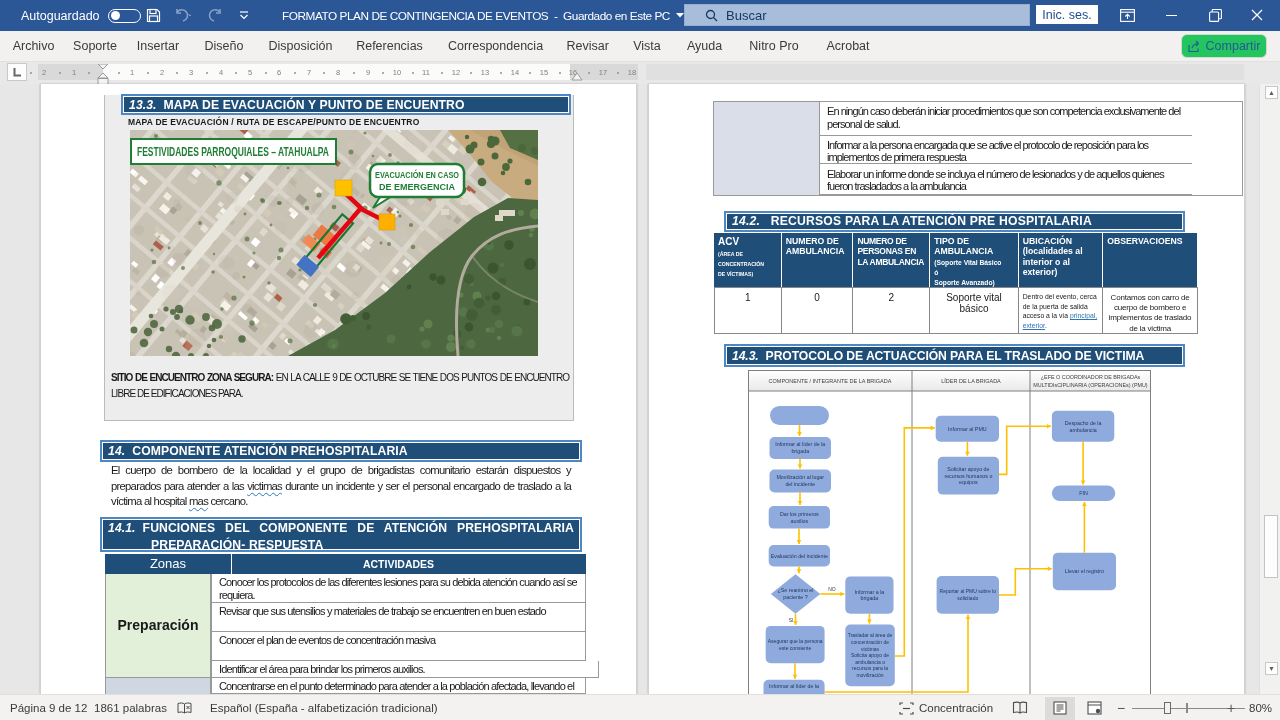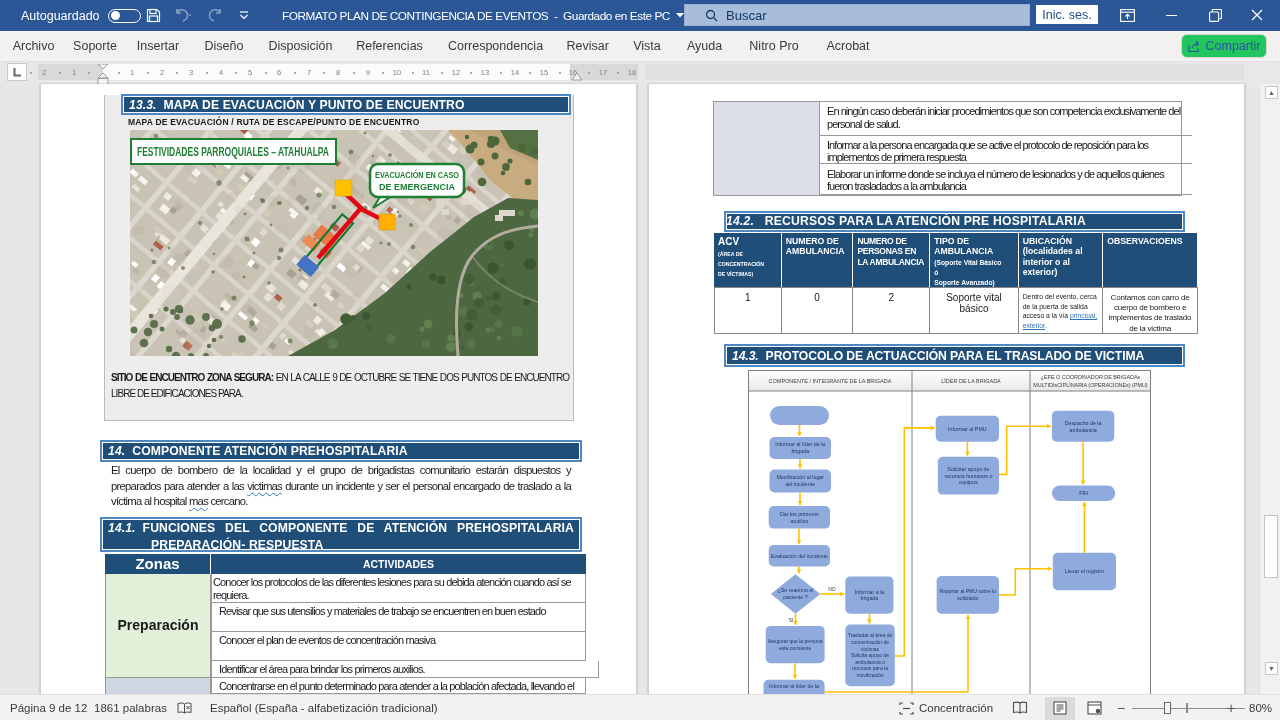--- a/index.html
+++ b/index.html
@@ -1399,38 +1399,38 @@
       <div style="text-align:justify;text-align-last:justify">El cuerpo de bombero de la localidad y el grupo de brigadistas comunitario estarán dispuestos y</div>
       <div style="text-align:justify;text-align-last:justify">preparados para atender a las <span style="text-decoration:underline wavy #2e75b6;text-decoration-thickness:1px;text-underline-offset:2px">victimas</span> durante un incidente y ser el personal encargado de traslado a la</div>
       <div>víctima al hospital <span style="text-decoration:underline wavy #2e75b6;text-decoration-thickness:1px;text-underline-offset:2px">mas</span> cercano.</div>
     </div>
 <div class="hbar" style="left:100px;top:433px;width:482px;height:34.5px;padding:1px 6px 0;display:block;line-height:16.5px">
 <div style="text-align:justify;text-align-last:justify"><span class="hnum">14.1.</span>FUNCIONES DEL COMPONENTE DE ATENCIÓN PREHOSPITALARIA</div>
 <div style="padding-left:43px">PREPARACIÓN- RESPUESTA</div>
     </div>
 <div class="abs" style="left:105px;top:470px;width:481px;height:140px">
 <div class="abs" style="left:0;top:0;width:481px;height:19.5px;background:#1f4e79"></div>
-<div class="abs" style="left:0;top:0;width:106px;height:19.5px;border-right:1px solid #fff;color:#fff;font-weight:bold;font-size:15px;display:flex;align-items:center;justify-content:center">Zonas</div>
+<div class="abs" style="left:0;top:0;width:127px;height:19.5px;border-right:1px solid #fff;color:#fff;font-weight:normal;font-size:13px;display:flex;align-items:center;justify-content:center">Zonas</div>
 <div class="abs" style="left:106px;top:0;width:375px;height:19.5px;color:#fff;font-weight:bold;font-size:10.5px;display:flex;align-items:center;justify-content:center">ACTIVIDADES</div>
 <div class="abs" style="left:0;top:19.5px;width:106px;height:104.5px;background:#e2efd9;border:1px solid #999;border-top:none;color:#1a1a1a;font-weight:bold;font-size:14px;display:flex;align-items:center;justify-content:center">Preparación</div>
 <div class="abs" style="left:0;top:124px;width:106px;height:16px;background:#cfd7e3;border-left:1px solid #999;border-right:1px solid #999"></div>
-<div class="abs" style="left:106px;top:19.5px;width:375px;height:29px;border:1px solid #999;border-top:none;font-size:11px;letter-spacing:-0.85px;color:#1a1a1a;line-height:13.8px;padding:2px 6px 0 1px">Conocer los protocolos de las diferentes lesiones para su debida atención cuando así se<br>requiera.</div>
+<div class="abs" style="left:106px;top:19.5px;width:375px;height:29px;border:1px solid #999;border-top:none;font-size:11px;letter-spacing:-0.85px;color:#1a1a1a;line-height:13.8px;padding:2px 6px 0 7px">Conocer los protocolos de las diferentes lesiones para su debida atención cuando así se<br>requiera.</div>
 <div class="abs" style="left:106px;top:48.5px;width:375px;height:29.5px;border:1px solid #999;border-top:none;font-size:11px;letter-spacing:-0.85px;color:#1a1a1a;line-height:13.8px;padding:2px 6px 0 7px">Revisar que sus utensilios y materiales de trabajo se encuentren en buen estado</div>
 <div class="abs" style="left:106px;top:78px;width:375px;height:29px;border:1px solid #999;border-top:none;font-size:11px;letter-spacing:-0.85px;color:#1a1a1a;line-height:13.8px;padding:2px 6px 0 7px">Conocer el plan de eventos de concentración masiva</div>
 <div class="abs" style="left:106px;top:107px;width:388px;height:17px;border:1px solid #999;border-top:none;font-size:11px;letter-spacing:-0.85px;color:#1a1a1a;line-height:13.8px;padding:2px 6px 0 7px">Identificar el área para brindar los primeros auxilios.</div>
 <div class="abs" style="left:106px;top:124px;width:375px;height:16px;border:1px solid #999;border-top:none;font-size:11px;letter-spacing:-0.85px;color:#1a1a1a;line-height:13.8px;padding:2px 6px 0 7px">Concentrarse en el punto determinado para atender a la población afectada, llevando el<br>botiquín de Primeros Auxilios e instalar el (puesto de socorro).</div>
 </div>
 <div class="page" style="left:648px;width:597px"></div>
-<div class="abs" style="left:713px;top:17px;width:469px;height:95px;border:1px solid #999">
+<div class="abs" style="left:713px;top:17px;width:530px;height:95px;border:1px solid #999">
 <div class="abs" style="left:0;top:0;width:106px;height:93px;background:#d9dee9;border-right:1px solid #999"></div>
 <div class="abs" style="left:106px;top:0px;width:372px;height:33.8px;border-bottom:1px solid #999;font-size:11px;letter-spacing:-0.95px;color:#1a1a1a;line-height:12.5px;padding:3px 6px 0 7px">En ningún caso deberán iniciar procedimientos que son competencia exclusivamente del<br>personal de salud.</div>
 <div class="abs" style="left:106px;top:33.8px;width:372px;height:28.7px;border-bottom:1px solid #999;font-size:11px;letter-spacing:-0.95px;color:#1a1a1a;line-height:12.5px;padding:3px 6px 0 7px">Informar a la persona encargada que se active el protocolo de reposición para los<br>implementos de primera respuesta</div>
 <div class="abs" style="left:106px;top:62.5px;width:372px;height:30.5px;border-bottom:1px solid #999;font-size:11px;letter-spacing:-0.95px;color:#1a1a1a;line-height:12.5px;padding:3px 6px 0 7px">Elaborar un informe donde se incluya el número de lesionados y de aquellos quienes<br>fueron trasladados a la ambulancia</div>
 </div>
-<div class="hbar" style="left:724px;top:126.5px;width:461px;height:21px;padding-left:0;letter-spacing:0.2px"><span class="hnum">14.2.</span>&nbsp;RECURSOS PARA LA ATENCIÓN PRE HOSPITALARIA</div>
+<div class="hbar" style="left:724px;top:126.5px;width:461px;height:21px;padding-left:6px;letter-spacing:0.2px"><span class="hnum">14.2.</span>&nbsp;RECURSOS PARA LA ATENCIÓN PRE HOSPITALARIA</div>
 <div class="abs" style="left:714px;top:149px;width:484px;height:101px">
 <div class="abs" style="left:0;top:0;width:484px;height:54px;background:#1f4e79"></div>
 <div class="abs" style="left:0px;top:0;width:67.7px;height:54px;border-right:1px solid #fff;color:#fff;padding:3px 14px 0 4px;font-size:8.7px;line-height:1.18"><b style="font-size:10px">ACV</b><br><span style="font-size:5.2px;font-weight:bold">(ÁREA DE<br>CONCENTRACIÓN<br>DE VÍCTIMAS)</span></div>
 <div class="abs" style="left:67.7px;top:0;width:71.7px;height:54px;border-right:1px solid #fff;color:#fff;padding:3px 2px 0 4px;font-size:8.7px;line-height:1.18"><b style="font-size:8.7px">NUMERO DE<br>AMBULANCIA</b></div>
 <div class="abs" style="left:139.4px;top:0;width:76.9px;height:54px;border-right:1px solid #fff;color:#fff;padding:3px 2px 0 4px;font-size:8.7px;line-height:1.18"><b style="font-size:8.5px;letter-spacing:-0.3px">NUMERO DE<br>PERSONAS EN<br>LA AMBULANCIA</b></div>
 <div class="abs" style="left:216.3px;top:0;width:88.39999999999998px;height:54px;border-right:1px solid #fff;color:#fff;padding:3px 2px 0 4px;font-size:8.7px;line-height:1.18"><b style="font-size:8.7px">TIPO DE<br>AMBULANCIA</b><br><b style="font-size:6.7px">(Soporte Vital Básico<br>ó<br>Soporte Avanzado)</b></div>
 <div class="abs" style="left:304.7px;top:0;width:84.5px;height:54px;border-right:1px solid #fff;color:#fff;padding:3px 2px 0 4px;font-size:8.7px;line-height:1.18"><b style="font-size:8.7px">UBICACIÓN<br>(localidades al<br>interior o al<br>exterior)</b></div>
 <div class="abs" style="left:389.2px;top:0;width:94.80000000000001px;height:54px;border-right:1px solid #fff;color:#fff;padding:3px 2px 0 4px;font-size:8.7px;line-height:1.18"><b style="font-size:8.7px">OBSERVACIOENS</b></div>
 <div class="abs" style="left:0px;top:54px;width:67.7px;height:47px;border:1px solid #888;border-left:1px solid #888;color:#1a1a1a;font-size:10px;text-align:center;padding-top:4px">1</div>
 <div class="abs" style="left:67.7px;top:54px;width:71.7px;height:47px;border:1px solid #888;border-left:none;color:#1a1a1a;font-size:10px;text-align:center;padding-top:4px">0</div>

